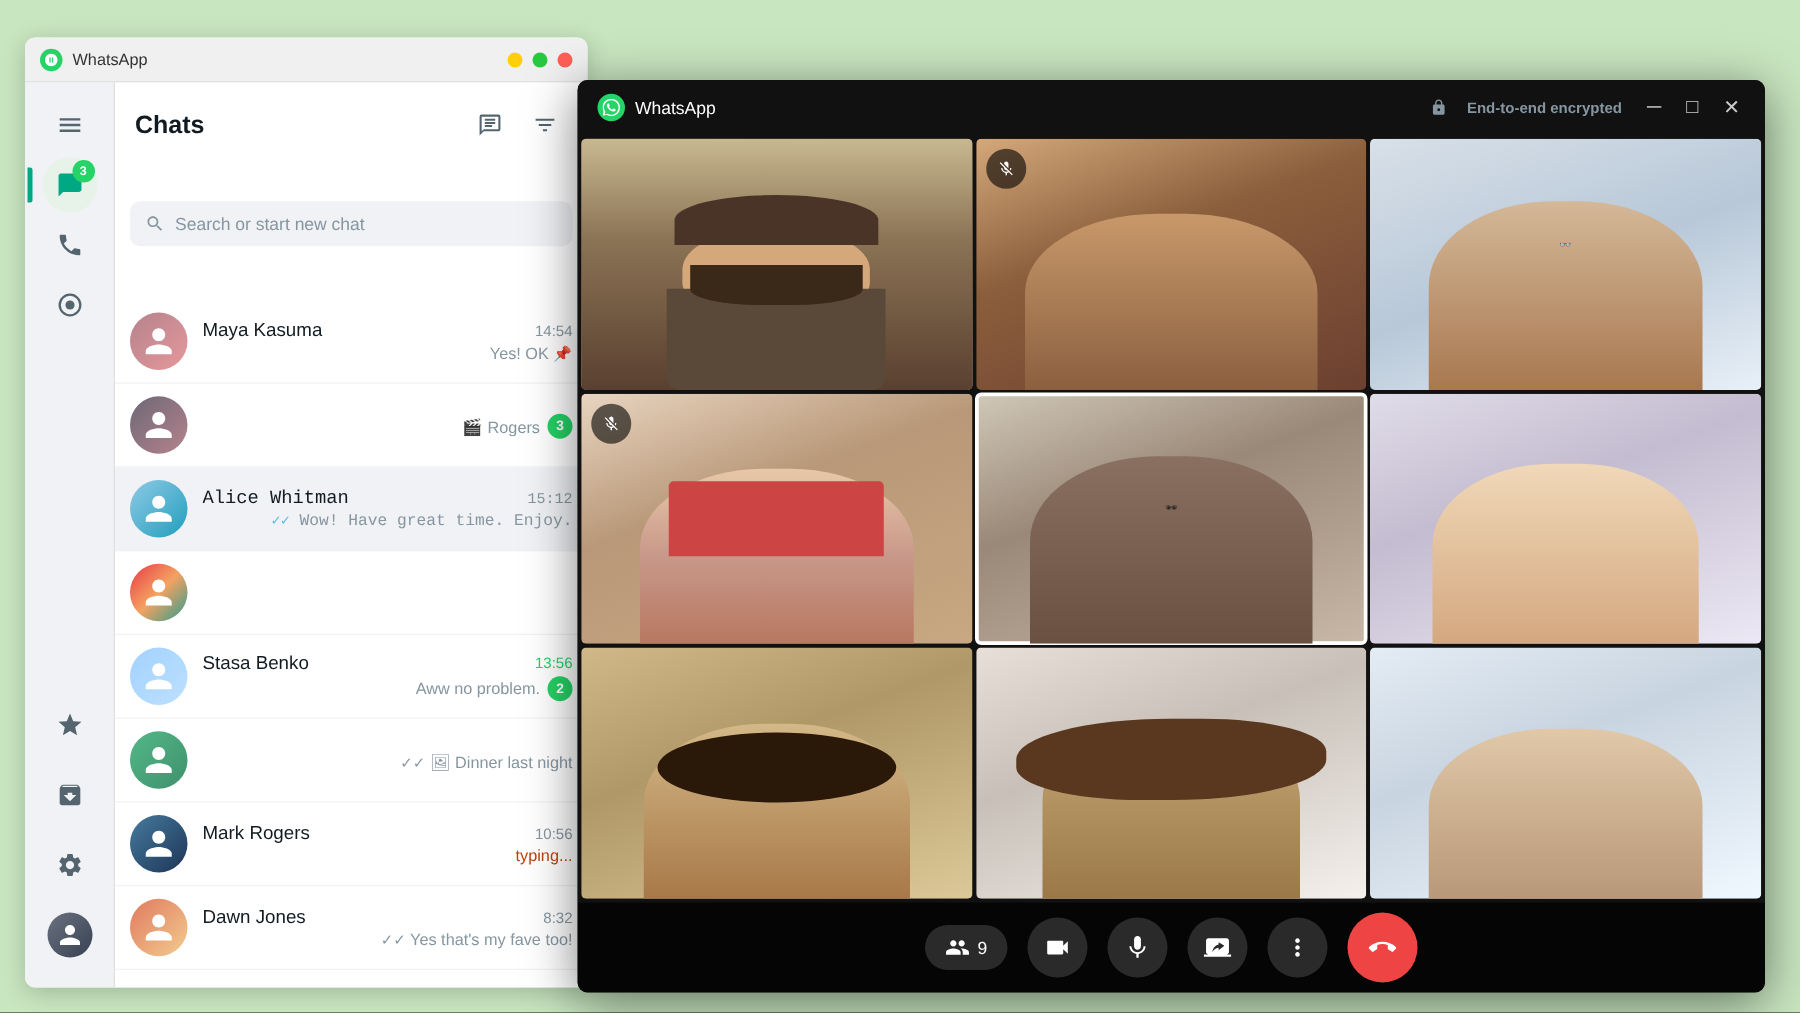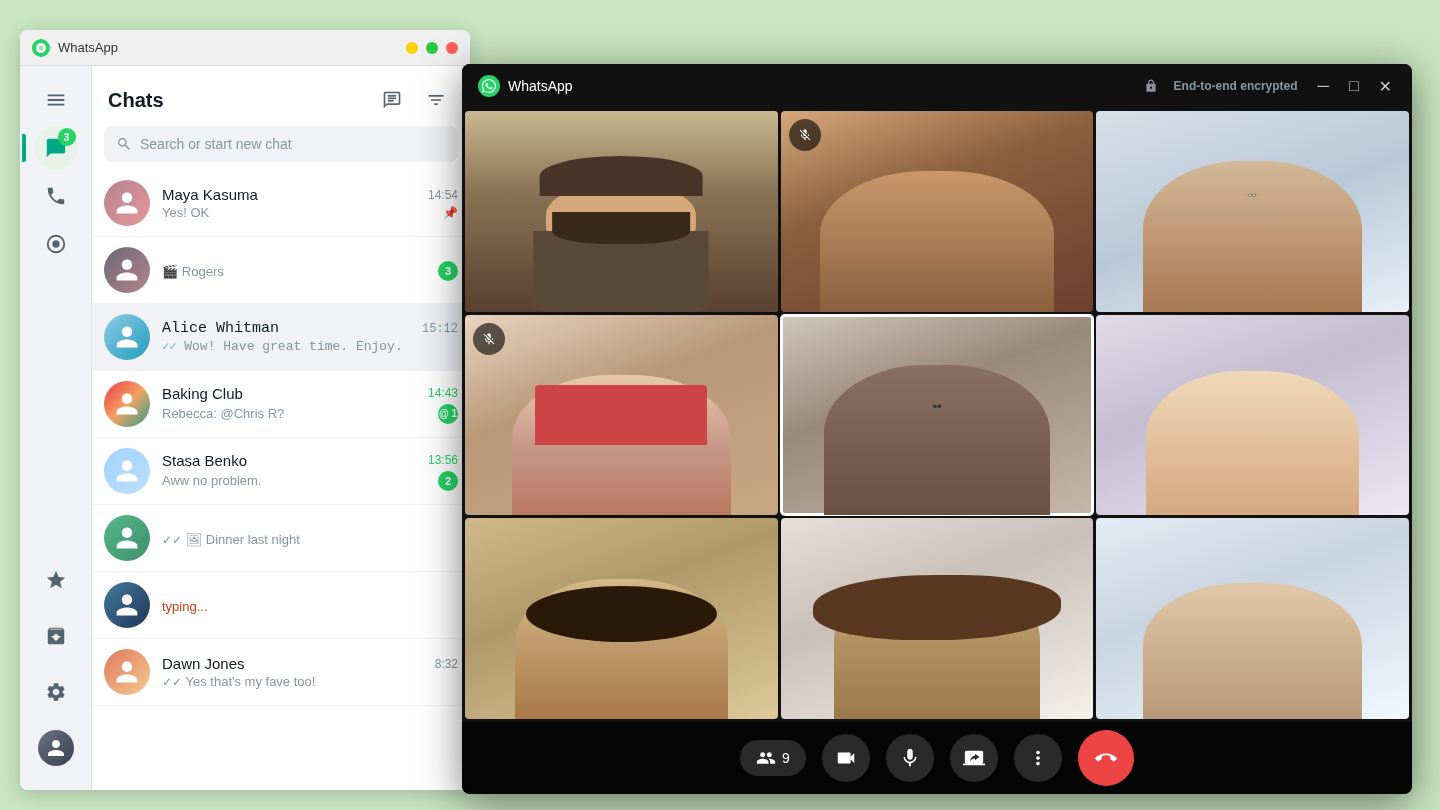--- a/index.html
+++ b/index.html
@@ -124,20 +124,21 @@
     
     .chats-panel {
       position: absolute;
       top: 36px;
       left: 72px;
       width: calc(450px - 72px);
       height: calc(760px - 36px);
       background: #fff;
       display: flex;
       flex-direction: column;
+      gap: 35px;
     }
     .chats-header {
       padding: 16px 16px 8px;
       display: flex;
       align-items: center;
       justify-content: space-between;
     }
     .chats-title {
       font-size: 20px;
       font-weight: 600;
@@ -193,21 +194,21 @@
     .chat-avatar {
       width: 46px; height: 46px;
       border-radius: 50%;
       margin-right: 12px;
       flex-shrink: 0;
       overflow: hidden;
       background: #ccc;
       display: flex; align-items: center; justify-content: center;
     }
     .chat-avatar svg { width: 26px; height: 26px; fill: #fff; }
-    .chat-info { flex: 1; min-width: 0; }
+    .chat-info { flex: 1; min-width: 0; text-align: right; }
     .chat-name-row {
       display: flex;
       justify-content: space-between;
       align-items: center;
     }
     .chat-name {
       font-size: 15px;
       font-weight: 500;
       color: #111b21;
       white-space: nowrap;
@@ -538,30 +539,20 @@
           </div>
         </div>
       </div>
 
       <div class="chat-item">
         <div class="chat-avatar av-baking">
           <svg viewBox="0 0 24 24">
               <path d="M12 12c2.7 0 4.8-2.1 4.8-4.8S14.7 2.4 12 2.4 7.2 4.5 7.2 7.2 9.3 12 12 12zm0 2.4c-3.2 0-9.6 1.6-9.6 4.8v2.4h19.2v-2.4c0-3.2-6.4-4.8-9.6-4.8z"></path>
             </svg>
         </div>
-        <div class="chat-info">
-          <div class="chat-name-row">
-            <span class="chat-name">Baking Club</span>
-            <span class="chat-time unread">14:43</span>
-          </div>
-          <div class="chat-preview-row">
-            <span class="chat-preview">Rebecca: @Chris R?</span>
-            <div class="unread-badge mention" style="font-size:10px;">@ 1</div>
-          </div>
-        </div>
       </div>
 
       <div class="chat-item">
         <div class="chat-avatar av-stasa">
           <svg viewBox="0 0 24 24">
               <path d="M12 12c2.7 0 4.8-2.1 4.8-4.8S14.7 2.4 12 2.4 7.2 4.5 7.2 7.2 9.3 12 12 12zm0 2.4c-3.2 0-9.6 1.6-9.6 4.8v2.4h19.2v-2.4c0-3.2-6.4-4.8-9.6-4.8z"></path>
             </svg>
         </div>
         <div class="chat-info">
           <div class="chat-name-row">
@@ -588,20 +579,24 @@
         </div>
       </div>
 
       <div class="chat-item">
         <div class="chat-avatar av-mark">
           <svg viewBox="0 0 24 24">
               <path d="M12 12c2.7 0 4.8-2.1 4.8-4.8S14.7 2.4 12 2.4 7.2 4.5 7.2 7.2 9.3 12 12 12zm0 2.4c-3.2 0-9.6 1.6-9.6 4.8v2.4h19.2v-2.4c0-3.2-6.4-4.8-9.6-4.8z"></path>
             </svg>
         </div>
         <div class="chat-info">
+          <div class="chat-name-row">
+            <span class="chat-name">Mark Rogers</span>
+            <span class="chat-time">10:56</span>
+          </div>
           <div class="chat-preview-row">
             <span class="chat-preview typing">typing...</span>
           </div>
         </div>
       </div>
 
       <div class="chat-item">
         <div class="chat-avatar av-dawn">
           <svg viewBox="0 0 24 24">
               <path d="M12 12c2.7 0 4.8-2.1 4.8-4.8S14.7 2.4 12 2.4 7.2 4.5 7.2 7.2 9.3 12 12 12zm0 2.4c-3.2 0-9.6 1.6-9.6 4.8v2.4h19.2v-2.4c0-3.2-6.4-4.8-9.6-4.8z"></path>

